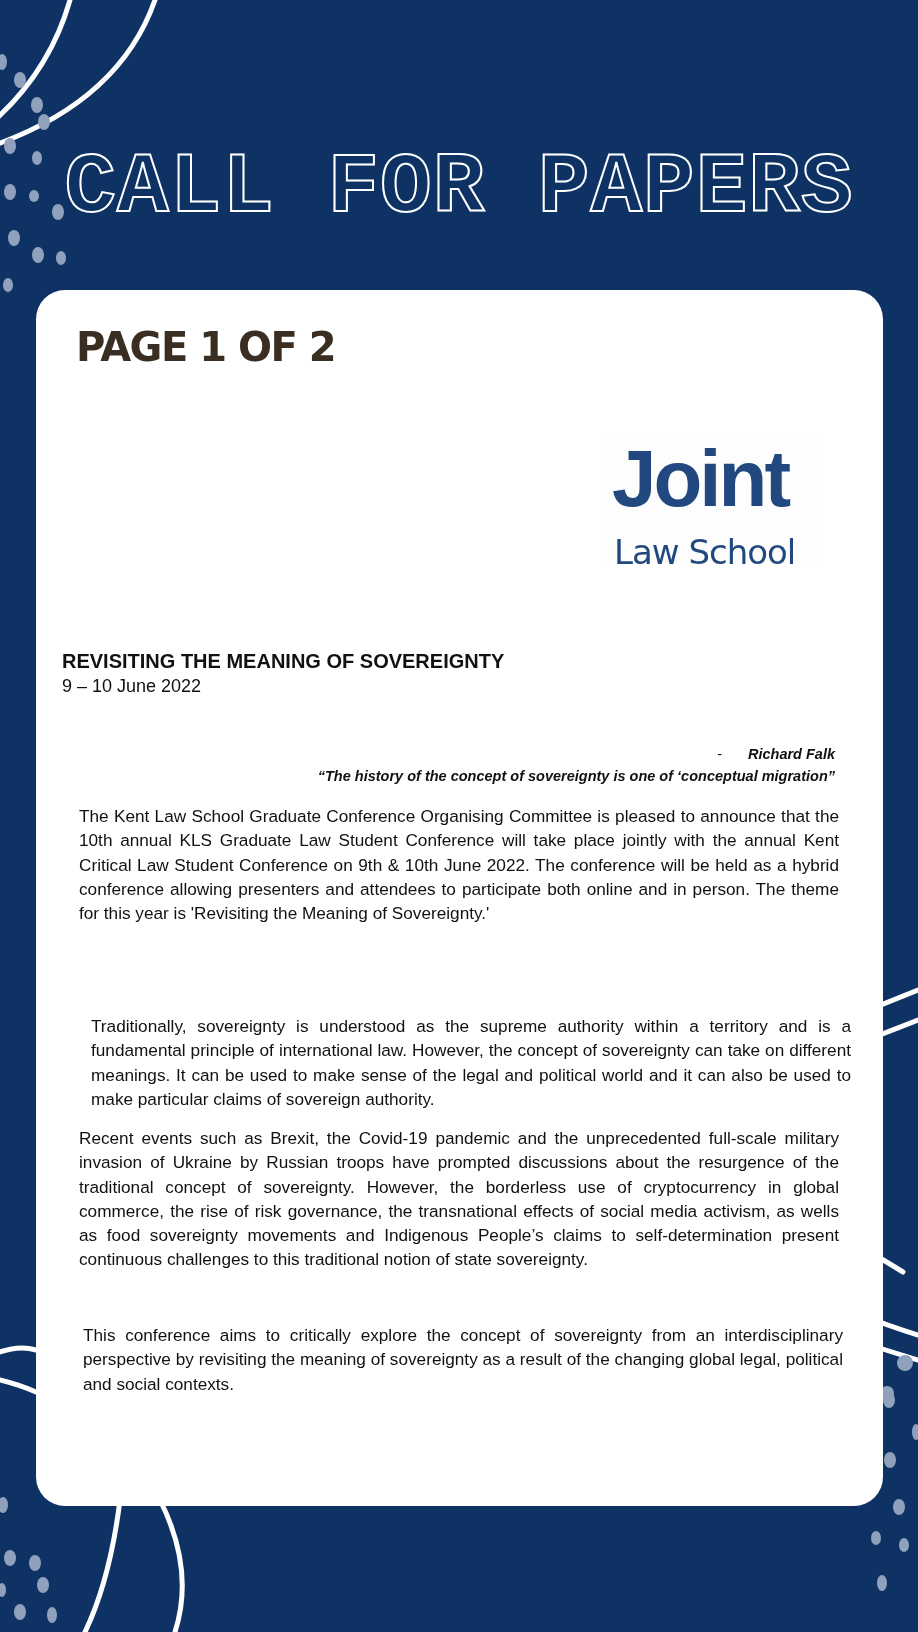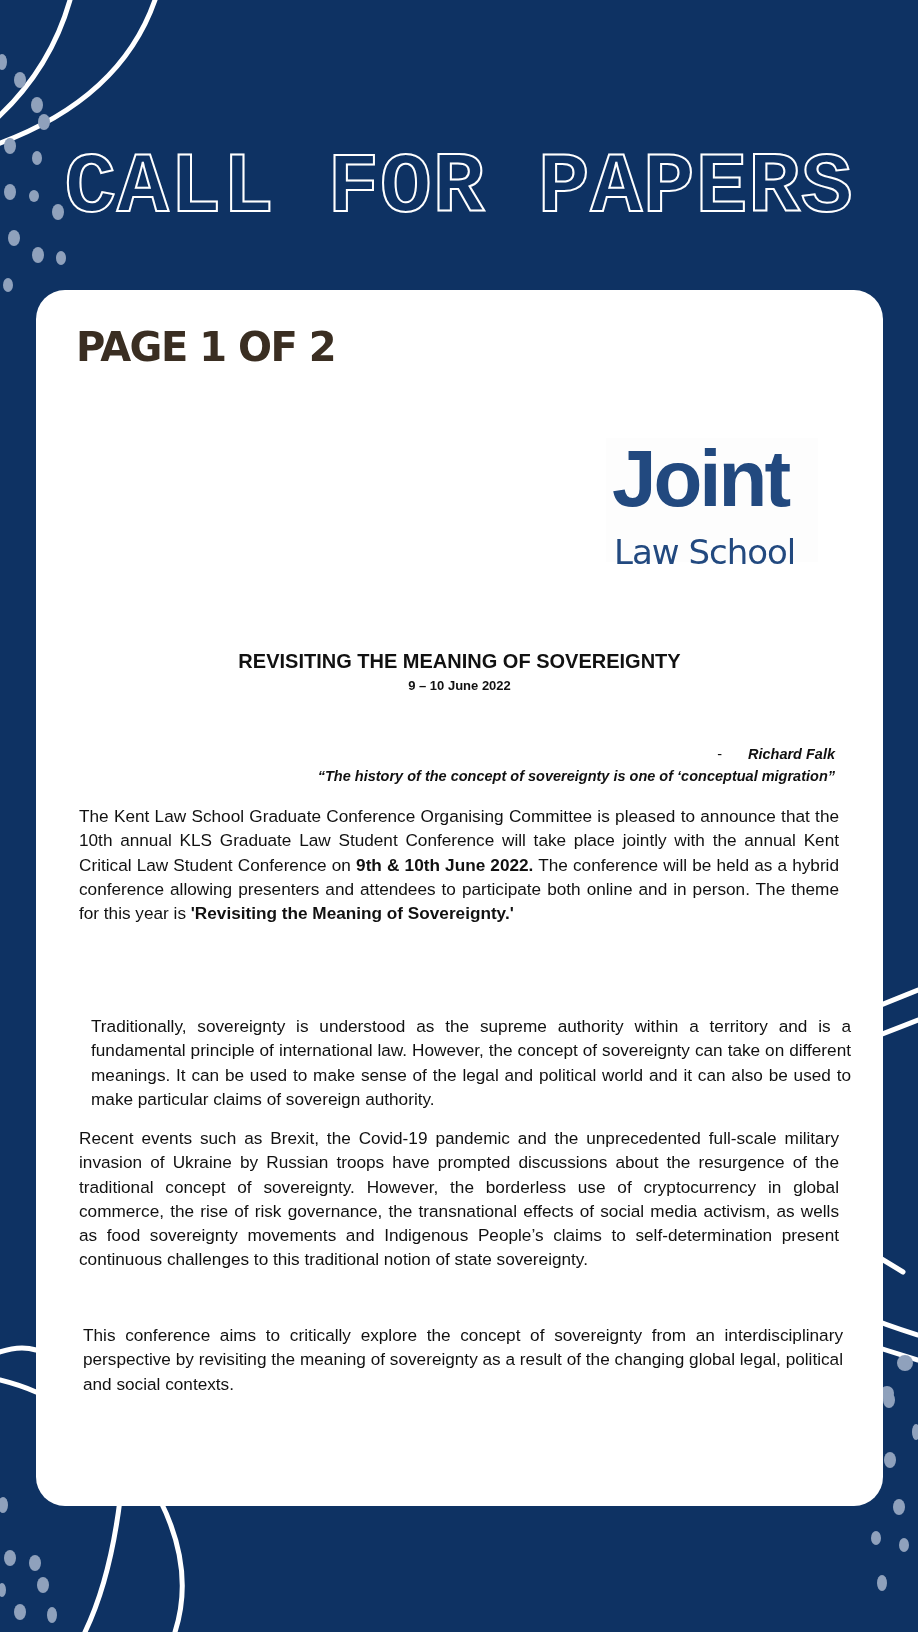--- a/index.html
+++ b/index.html
@@ -54,37 +54,37 @@
     .logo .small {
       position: absolute; left: 8px; top: 78px;
       font-family: "DejaVu Sans", sans-serif;
       font-size: 34px;
       letter-spacing: -1px;
       line-height: 40px;
       margin-top: 16px;
     }
     .heading {
       position: absolute; left: 0; top: 358px; width: 847px;
-      text-align: center; color: #111;
+      color: #111; padding-left: 26px;
     }
     .heading .h1 { font-weight: bold; font-size: 20px; line-height: 26px; }
     .heading .h2 { font-weight: bold; font-size: 17px; line-height: 24px; }
-    .heading .h3 { font-weight: bold; font-size: 13px; line-height: 24px; }
+    .heading .h3 { font-weight: normal; font-size: 18px; line-height: 24px; }
     .quote {
       position: absolute; right: 48px; top: 453px;
       text-align: right; font-style: italic; font-weight: bold;
       font-size: 14.5px; line-height: 22px; color: #111;
     }
     .quote .author-dash { display: inline-block; margin-right: 26px; font-style: normal; font-weight: normal; }
     .body-text {
       position: absolute; left: 43px; width: 760px;
       font-size: 17.2px; line-height: 24.3px; color: #111;
       text-align: justify;
     }
-    .body-text b { font-weight: bold; }
+    .body-text b { font-weight: normal; }
   </style>
 </head>
 <body>
 
 <svg class="deco" viewBox="0 0 918 1632">
   <g fill="none" stroke="#ffffff" stroke-width="5" stroke-linecap="round">
     <path d="M70 0 Q 50 70 -5 120"></path>
     <path d="M155 0 Q 120 100 -5 145"></path>
     <path d="M918 990 Q 880 1005 845 1020"></path>
     <path d="M918 1020 Q 880 1035 845 1048"></path>

